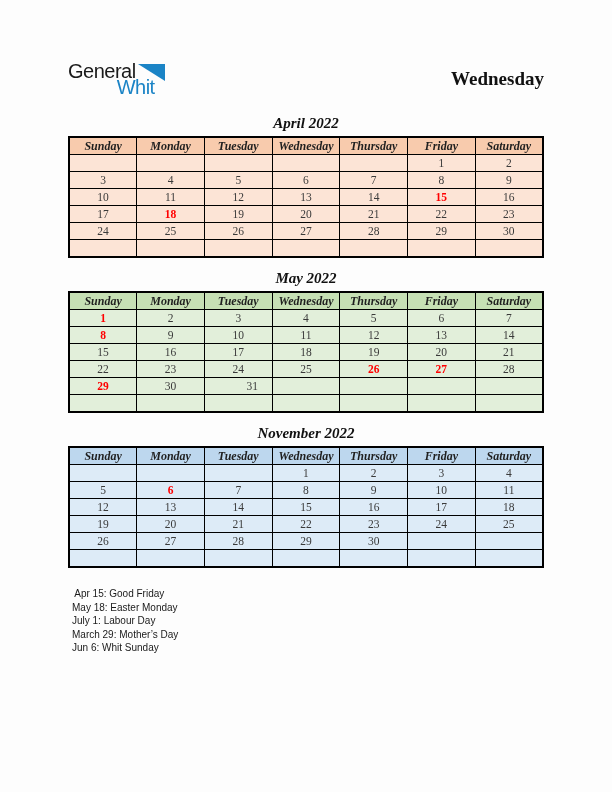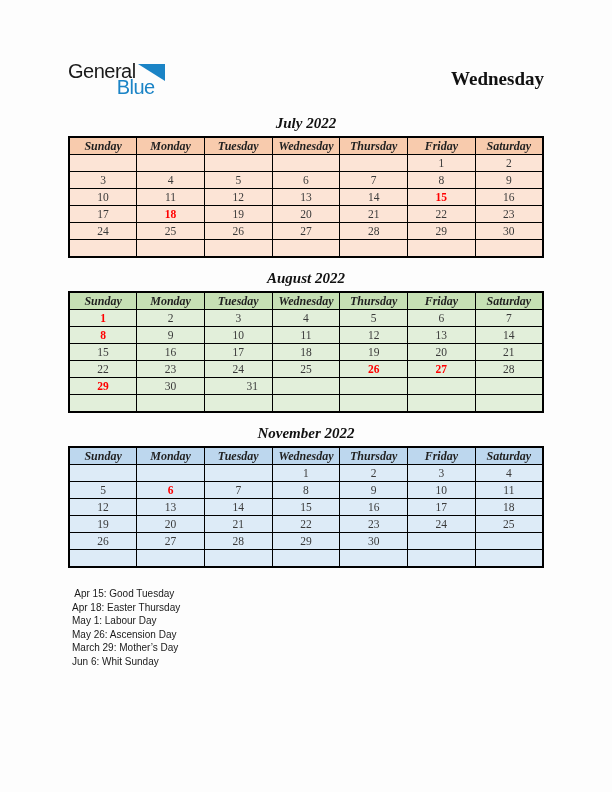--- a/index.html
+++ b/index.html
@@ -120,28 +120,28 @@
 <body>
 
 <div class="page">
 
   <div class="doc-header">
     <div class="logo">
       <div class="logo-row1">
         <span class="logo-general">General</span>
         <span class="logo-triangle"></span>
       </div>
-      <div class="logo-row2">Blue</div>
+      <div class="logo-row2">Whit</div>
     </div>
     <h1 class="country-title">Wednesday</h1>
   </div>
 
   <div class="months" id="months">
       <section class="month-section">
-        <div class="month-title">July 2022</div>
+        <div class="month-title">April 2022</div>
         <table class="calendar">
           <thead>
             <tr>
               <th style="background: rgb(248, 203, 173);">Sunday</th>
               <th style="background: rgb(248, 203, 173);">Monday</th>
               <th style="background: rgb(248, 203, 173);">Tuesday</th>
               <th style="background: rgb(248, 203, 173);">Wednesday</th>
               <th style="background: rgb(248, 203, 173);">Thursday</th>
               <th style="background: rgb(248, 203, 173);">Friday</th>
               <th style="background: rgb(248, 203, 173);">Saturday</th>
@@ -199,21 +199,21 @@
               <td style="background: rgb(252, 228, 214);"></td>
               <td style="background: rgb(252, 228, 214);"></td>
               <td style="background: rgb(252, 228, 214);"></td>
               <td style="background: rgb(252, 228, 214);"></td>
               <td style="background: rgb(252, 228, 214);"></td>
             </tr>
           </tbody>
         </table>
       </section>
       <section class="month-section">
-        <div class="month-title">August 2022</div>
+        <div class="month-title">May 2022</div>
         <table class="calendar">
           <thead>
             <tr>
               <th style="background: rgb(198, 224, 180);">Sunday</th>
               <th style="background: rgb(198, 224, 180);">Monday</th>
               <th style="background: rgb(198, 224, 180);">Tuesday</th>
               <th style="background: rgb(198, 224, 180);">Wednesday</th>
               <th style="background: rgb(198, 224, 180);">Thursday</th>
               <th style="background: rgb(198, 224, 180);">Friday</th>
               <th style="background: rgb(198, 224, 180);">Saturday</th>
@@ -345,21 +345,20 @@
               <td style="background: rgb(221, 235, 247);"></td>
               <td style="background: rgb(221, 235, 247);"></td>
               <td style="background: rgb(221, 235, 247);"></td>
             </tr>
           </tbody>
         </table>
       </section>
     </div>
 
   <ul class="holiday-list" id="holiday-list">
-      <li> Apr 15: Good Tuesday</li>
-      <li>Apr 18: Easter Thursday</li>
-      <li>May 1: Labour Day</li>
-      <li>May 26: Ascension Day</li>
+      <li> Apr 15: Good Friday</li>
+      <li>May 18: Easter Monday</li>
+      <li>July 1: Labour Day</li>
       <li>March 29: Mother’s Day</li>
       <li>Jun 6: Whit Sunday</li>
     </ul>
 
 </div>
 
 </body></html>

